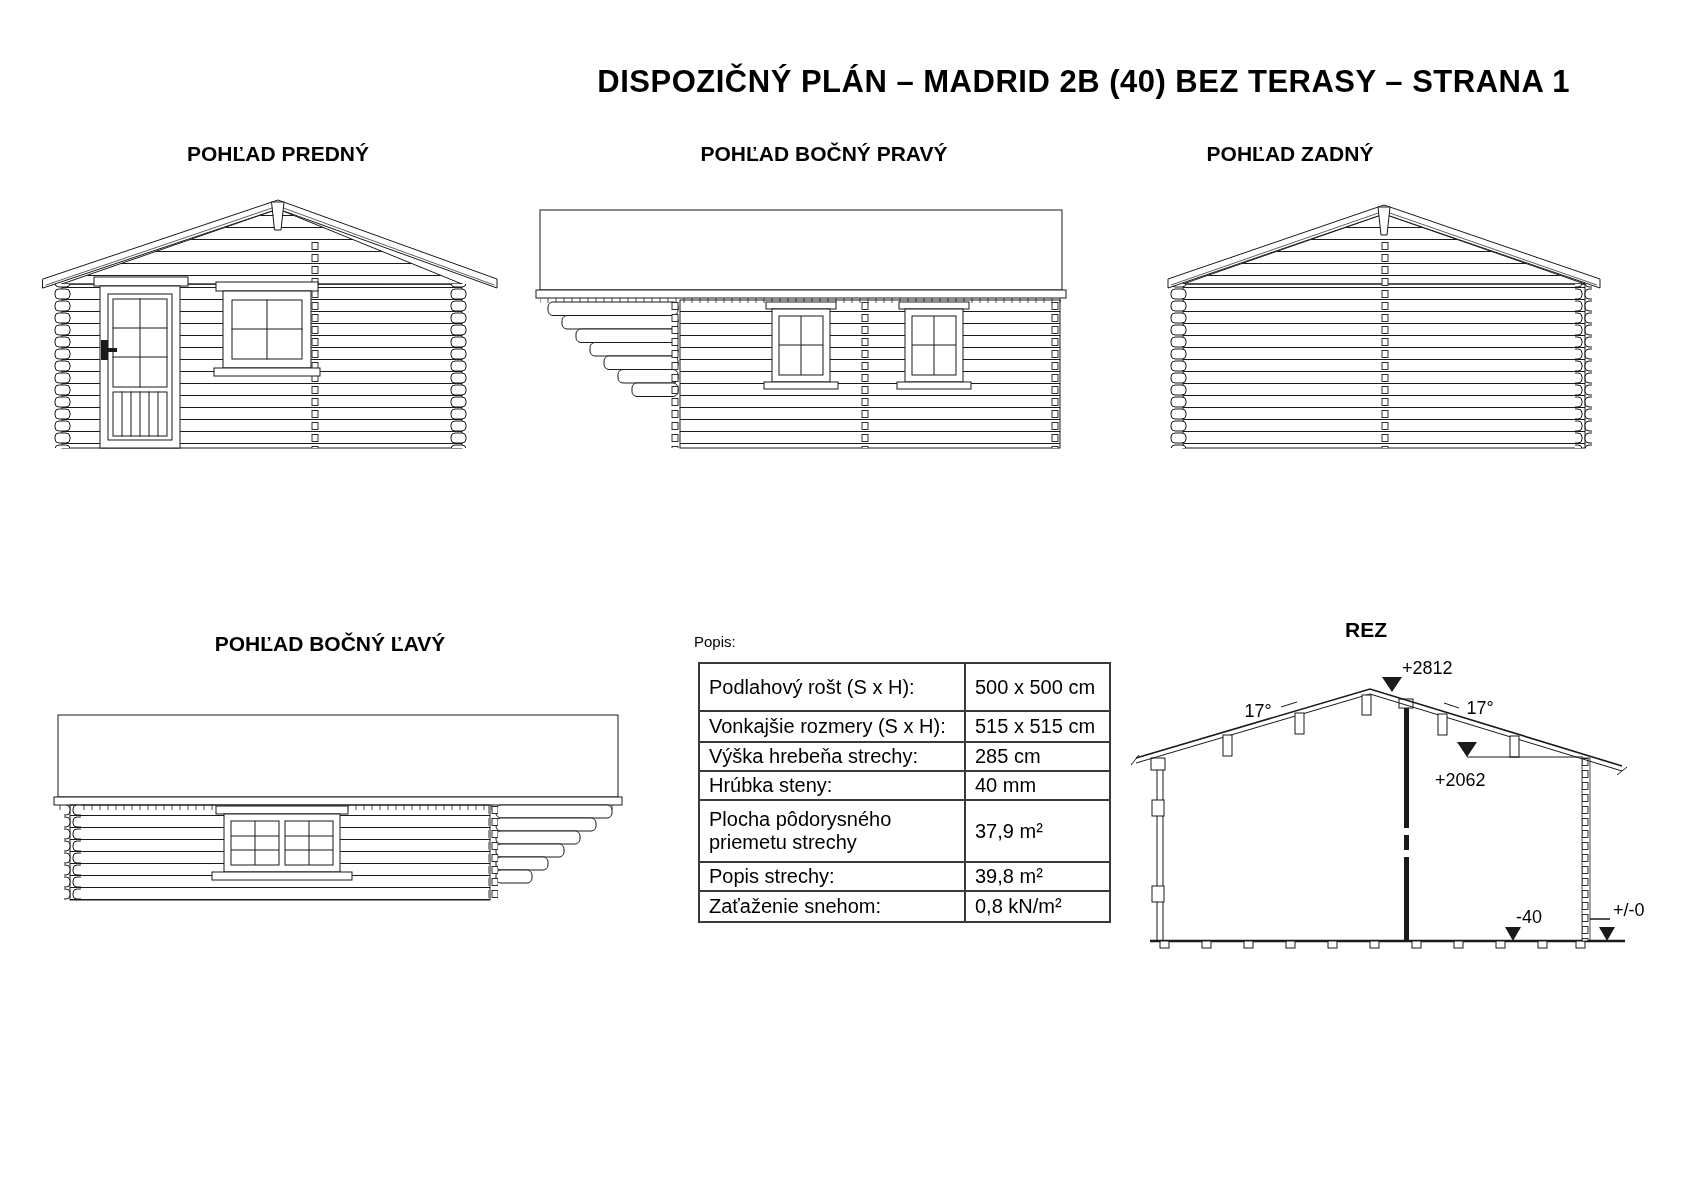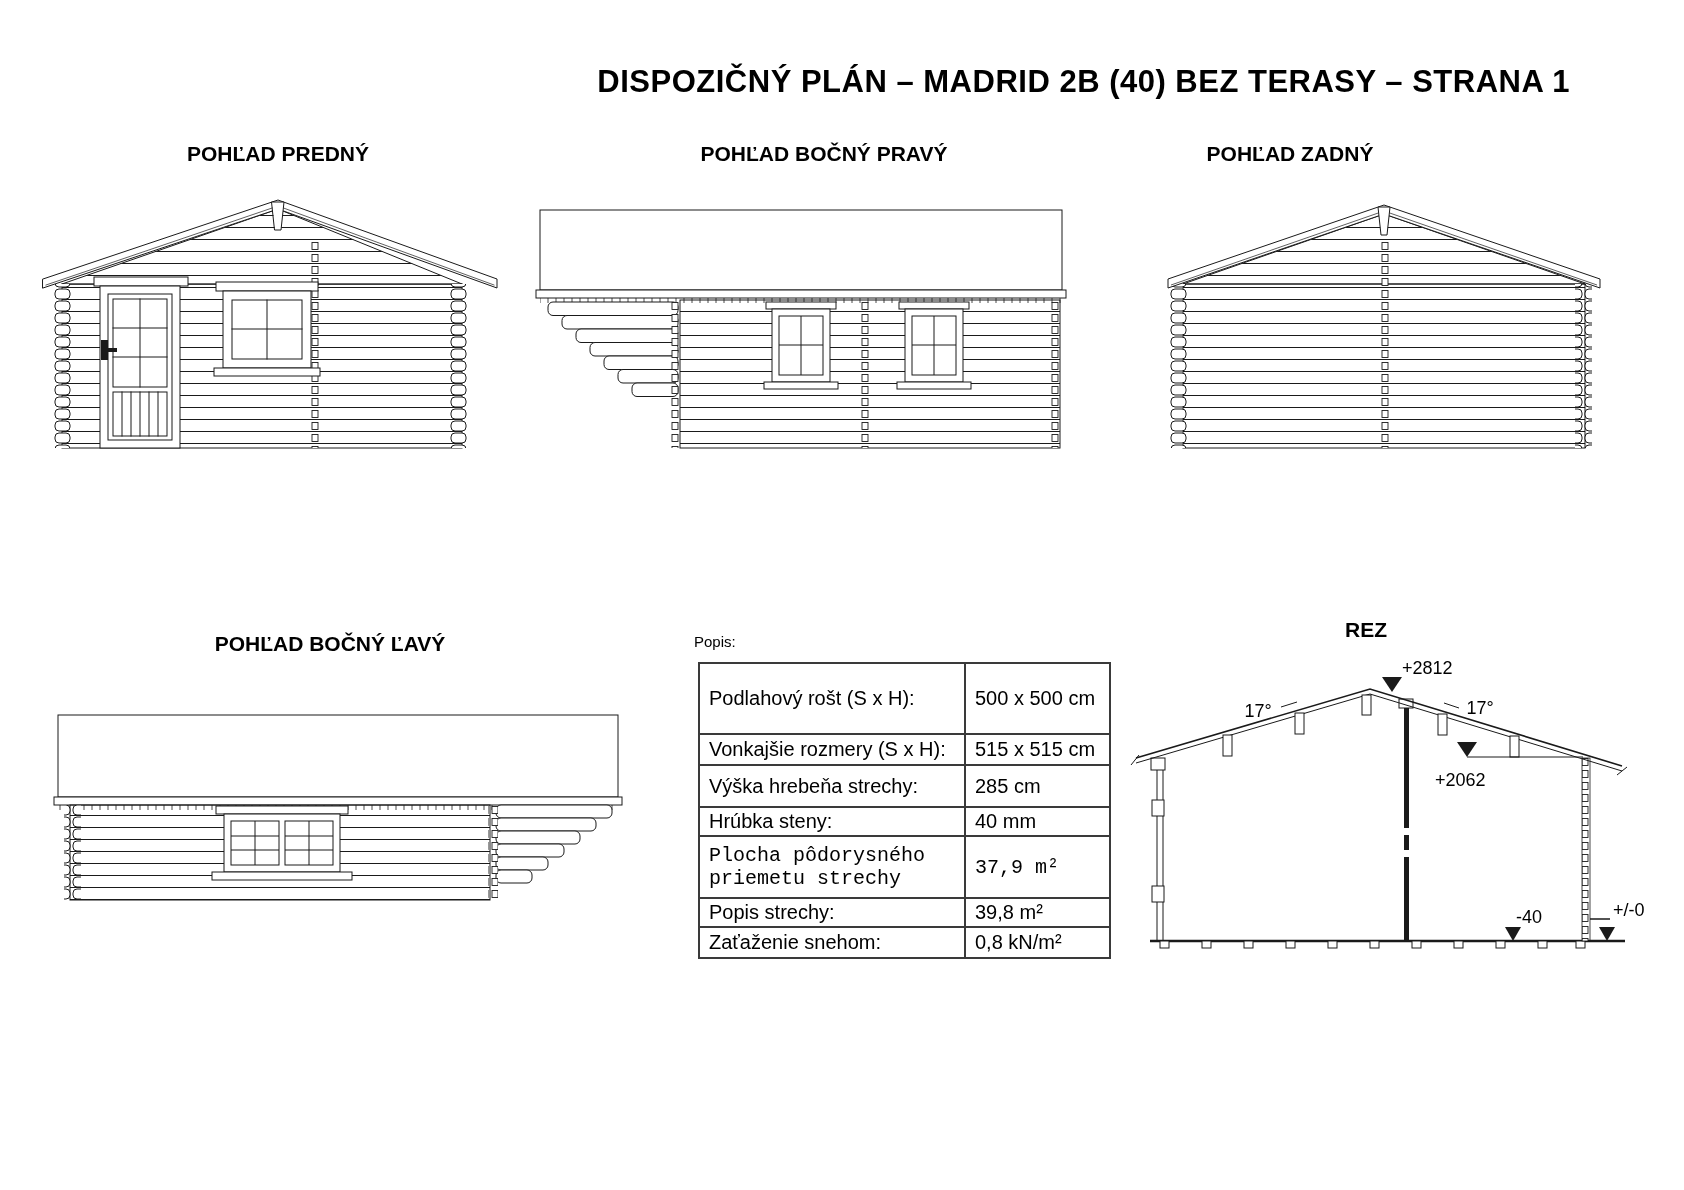--- a/index.html
+++ b/index.html
@@ -14,22 +14,22 @@
   .lbl-back{left:1290px;top:142px;}
   .lbl-left{left:330px;top:632px;}
   .lbl-rez{left:1366px;top:618px;}
   .table-caption{position:absolute;left:694px;top:633px;font-size:15px;}
   table.spec{position:absolute;left:698px;top:662px;border-collapse:collapse;
        table-layout:fixed;font-size:20px;}
   table.spec td{border:2px solid #3a3a3a;padding:2px 6px 2px 9px;vertical-align:middle;
        overflow:hidden;}
   td.c1{width:249px;}
   td.c2{width:128px;}
-  tr.r1{height:71px;margin-top:24px;} tr.r2{height:31px;} tr.r3{height:42px;} tr.r4{height:28px;}
-  tr.r5{height:62px;font-family:Liberation Mono, monospace;} tr.r6{height:28px;} tr.r7{height:31px;}
+  tr.r1{height:48px;margin-top:24px;} tr.r2{height:31px;} tr.r3{height:29px;} tr.r4{height:28px;}
+  tr.r5{height:62px;} tr.r6{height:28px;} tr.r7{height:31px;}
   svg{position:absolute;left:0;top:0;}
   svg text{font-family:"Liberation Sans",sans-serif;font-size:18px;fill:#000;}
 </style>
 </head>
 <body>
 
 <div class="page-title">DISPOZIČNÝ PLÁN – MADRID 2B (40) BEZ TERASY – STRANA 1</div>
 
 <div class="view-label lbl-front">POHĽAD PREDNÝ</div>
 <div class="view-label lbl-right">POHĽAD BOČNÝ PRAVÝ</div>

